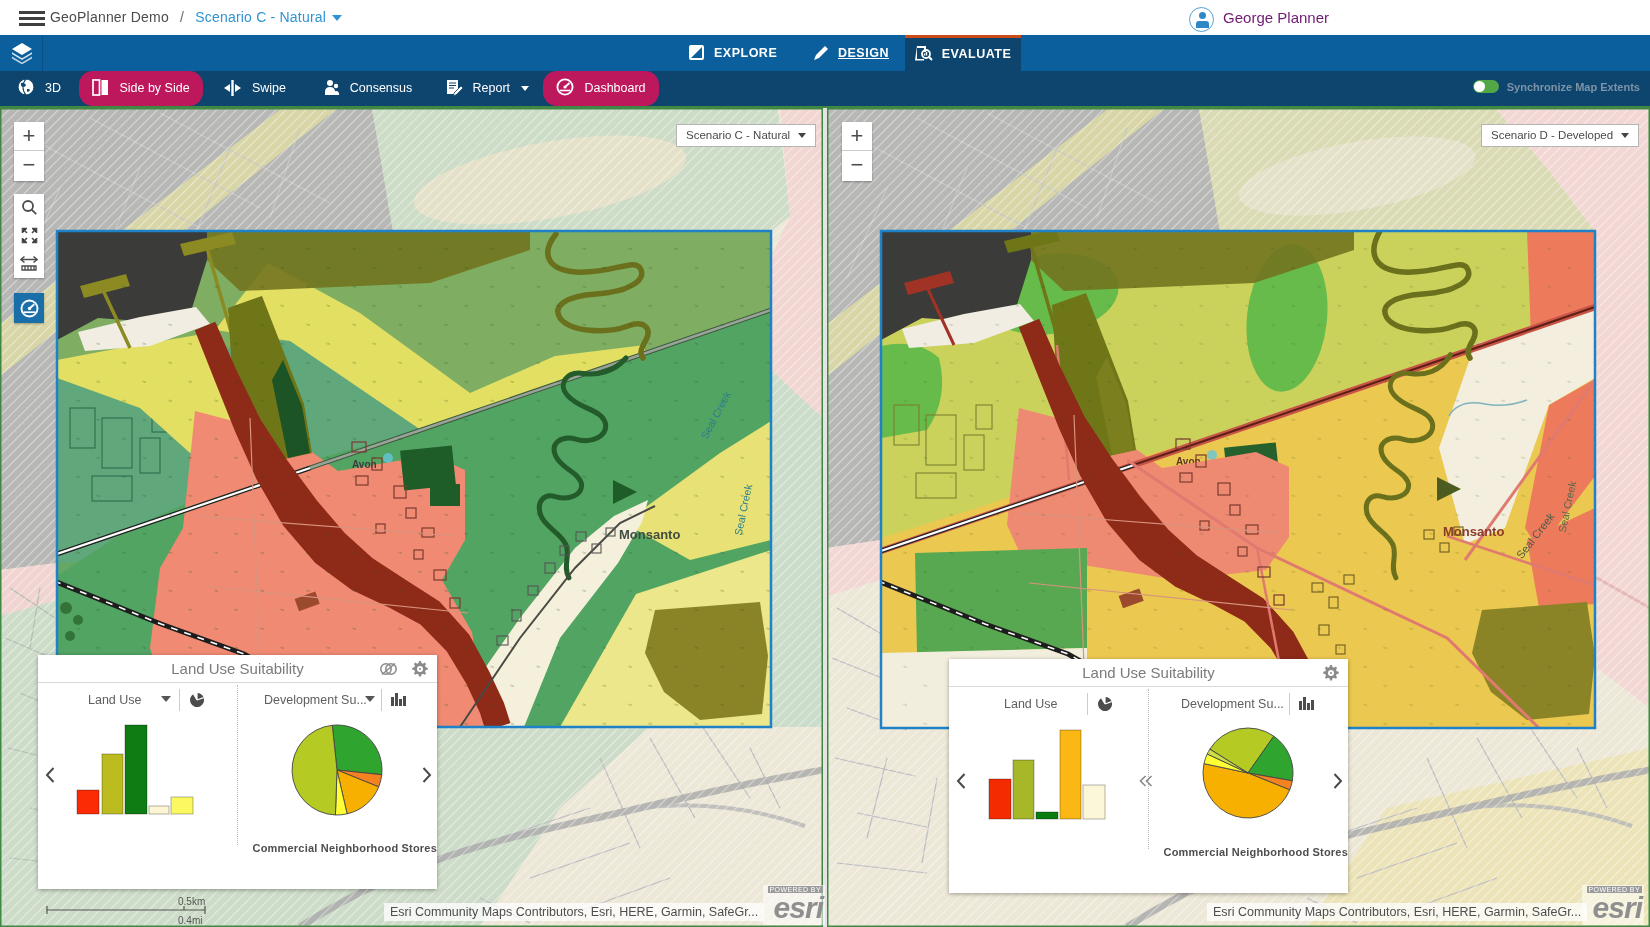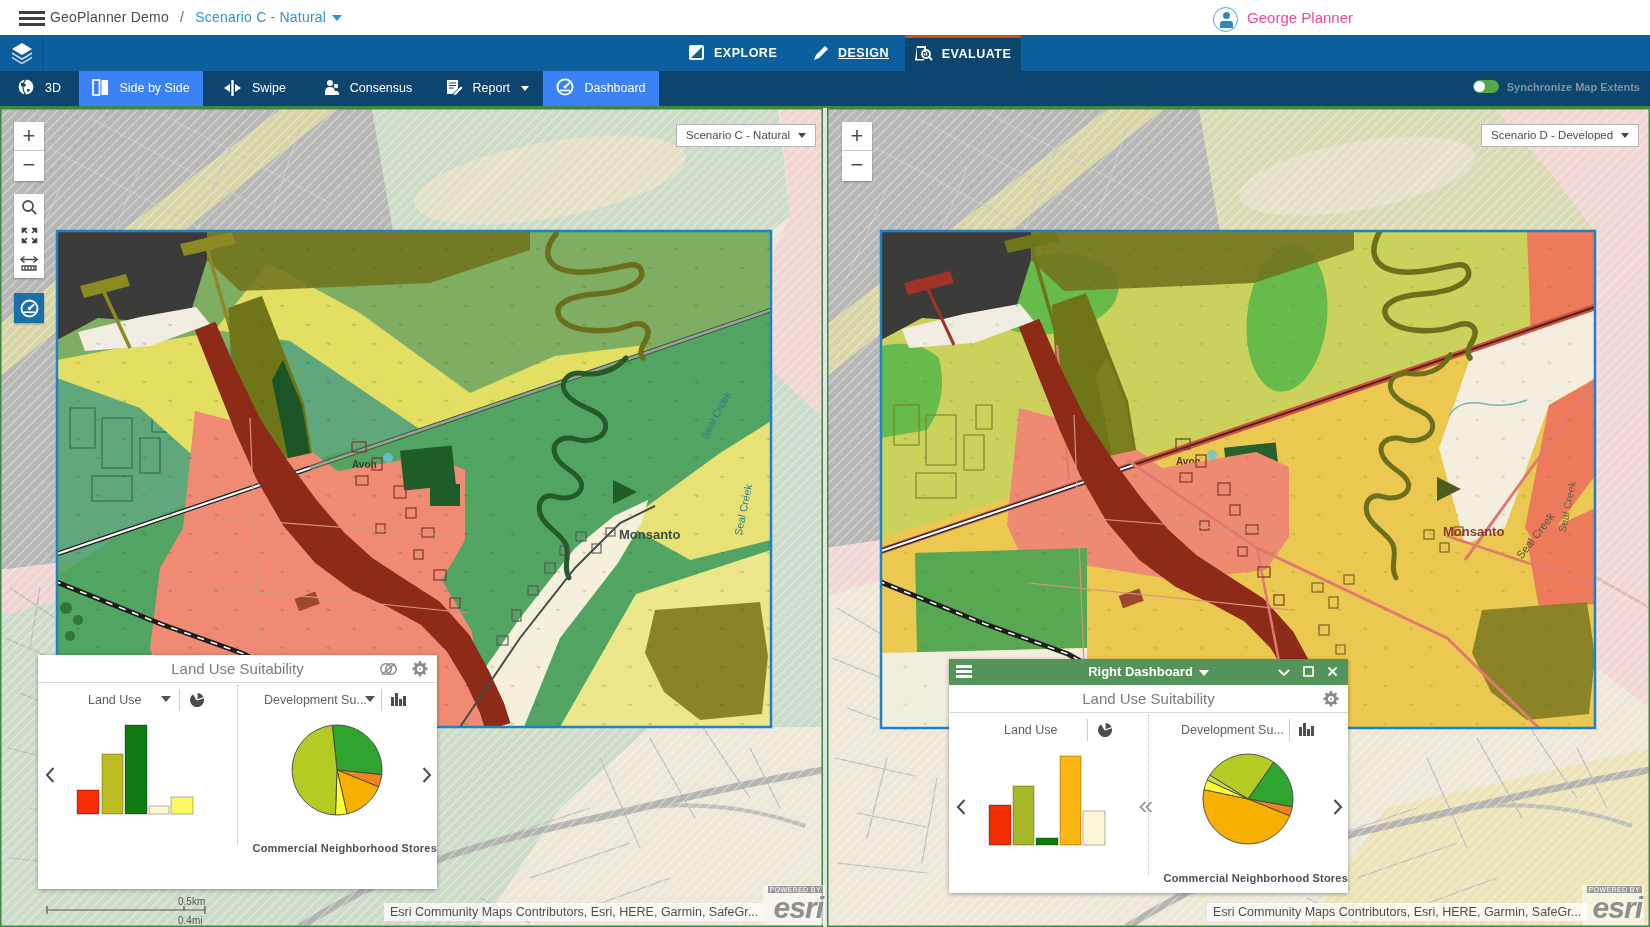--- a/index.html
+++ b/index.html
@@ -6,36 +6,36 @@
   html,body { width:1650px; height:927px; overflow:hidden; font-family:"Liberation Sans", sans-serif; background:#fff; }
   .abs { position:absolute; }
   
   #topbar { position:absolute; left:0; top:0; width:1361px; height:35px; background:#fff; }
   #burger { position:absolute; left:19px; top:11px; width:26px; height:15px; }
   #burger div { height:3px; background:#3f3f3f; margin-bottom:3px; }
   #crumb { position:absolute; left:50px; top:9px; font-size:14px; color:#4c4c4c; letter-spacing:.2px; }
   #crumb .sep { color:#666; margin:0 7px; }
   #crumb .scen { color:#2f94d3; }
   #crumb .caret { display:inline-block; width:0; height:0; border-left:5px solid transparent; border-right:5px solid transparent; border-top:6px solid #2f94d3; margin-left:6px; vertical-align:middle; }
-  #user { position:absolute; right:8px; top:5px; color:#ec4899; font-size:15px; line-height:25px; }
+  #user { position:absolute; right:32px; top:5px; color:#701a75; font-size:15px; line-height:25px; }
   #user .avatar { display:inline-block; width:25px; height:25px; border:1.5px solid #54a2d6; border-radius:50%; vertical-align:middle; margin-right:9px; position:relative; }
   #user .avatar:before { content:""; position:absolute; left:9px; top:4.5px; width:7px; height:7px; border-radius:50%; background:#2f88c5; }
   #user .avatar:after { content:""; position:absolute; left:6px; top:13px; width:13px; height:7px; border-radius:3px 3px 0 0; background:#2f88c5; }
   
   #navbar { position:absolute; left:0; top:35px; width:1650px; height:36px; background:#0a5f9c; }
   #navbar .vline { position:absolute; left:42px; top:0; width:1px; height:36px; background:#084f85; }
   .navtab { position:absolute; top:0; height:36px; color:#fff; font-size:12.5px; font-weight:bold; letter-spacing:.5px; line-height:36px; }
   .navtab svg { vertical-align:-4px; margin-right:9px; }
   #tab-explore { left:688px; }
   #tab-design { left:813px;text-decoration:underline; }
   #tab-eval { left:905px; width:116px; background:#0d456e; border-top:3px solid #cc4b16; line-height:33px; text-align:center; }
   
   #toolbar { position:absolute; left:0; top:71px; width:1650px; height:37px; background:#0d456e; border-bottom:2px solid #3f8743; }
   .tbtn { position:absolute; top:0; height:35px; color:#fff; font-size:12.5px; line-height:35px; text-align:center; }
-  .tbtn.green { background:#3b82f6; }
+  .tbtn.green { background:#be185d;border-radius:14px; }
   .tbtn svg { vertical-align:-4px; margin-right:10px; }
   #sync { position:absolute; right:10px; top:9px; height:16px; color:#7e93a8; font-size:11px; font-weight:bold; line-height:14px; }
   #sync .pill { display:inline-block; width:26px; height:13px; background:#53a746; border-radius:8px; position:relative; vertical-align:-2px; margin-right:8px; }
   #sync .pill:before { content:""; position:absolute; left:1px; top:1px; width:11px; height:11px; background:#fff; border-radius:50%; }
   
   #maps { position:absolute; left:0; top:108px; width:1650px; height:819px; background:#e4e4e4; }
   #lpanel { position:absolute; left:0; top:0; width:823px; height:819px; }
   #rpanel { position:absolute; left:827px; top:0; width:823px; height:819px; }
   
   .zoomw { position:absolute; width:30px; height:59px; background:#fff; box-shadow:0 1px 2px rgba(0,0,0,.3); font-size:22px; color:#4c4c4c; text-align:center; }
@@ -459,33 +459,20 @@
       <path d="M299,87 L343.75,91.70 A45,45 0 0 1 340.72,103.86 Z" fill="#f58220" stroke="#444" stroke-width="0.9"></path>
       <path d="M299,87 L340.72,103.86 A45,45 0 0 1 309.12,130.85 Z" fill="#f8b000" stroke="#444" stroke-width="0.9"></path>
       <path d="M299,87 L309.12,130.85 A45,45 0 0 1 297.43,131.97 Z" fill="#ffff33" stroke="#444" stroke-width="0.9"></path>
       <path d="M299,87 L297.43,131.97 A45,45 0 0 1 294.30,42.25 Z" fill="#b5ca23" stroke="#444" stroke-width="0.9"></path>
         </svg>
       <div class="caption">Commercial Neighborhood Stores</div>
     </div>
   </div>
 
   <div class="dash" style="left:949px;top:551px">
-    <div class="hd"><div class="burg">
-          <div></div>
-          <div></div>
-          <div></div>
-        </div>Right Dashboard<span class="dcaret"></span>
-      <svg class="wbtn" style="right:58px;top:10px" width="12" height="8" viewBox="0 0 12 8">
-          <path d="M1 1 L6 6 L11 1" stroke="#fff" stroke-width="1.8" fill="none"></path>
-        </svg><svg class="wbtn" style="right:34px;top:7px" width="11" height="11" viewBox="0 0 11 11">
-          <rect x="1" y="1" width="9" height="9" fill="none" stroke="#fff" stroke-width="1.6"></rect>
-        </svg><svg class="wbtn" style="right:10px;top:7px" width="11" height="11" viewBox="0 0 11 11">
-          <path d="M1.5 1.5 L9.5 9.5 M9.5 1.5 L1.5 9.5" stroke="#fff" stroke-width="1.8"></path>
-        </svg>
-    </div>
     <div class="sub">Land Use Suitability
       <svg class="abs" style="right:9px;top:6px" width="16" height="16" viewBox="0 0 16 16">
           <path fill="#8a8a8a" d="M8 5 a3 3 0 1 0 0 6 a3 3 0 0 0 0-6 m0 2 a1 1 0 1 1 0 2 a1 1 0 0 1 0-2 M7 0 h2 l.4 2 1.6.7 1.7-1.1 1.4 1.4 -1.1 1.7 .7 1.6 2 .4 v2 l-2 .4 -.7 1.6 1.1 1.7 -1.4 1.4 -1.7-1.1 -1.6.7 -.4 2 h-2 l-.4-2 -1.6-.7 -1.7 1.1 -1.4-1.4 1.1-1.7 -.7-1.6 -2-.4 v-2 l2-.4 .7-1.6 -1.1-1.7 1.4-1.4 1.7 1.1 1.6-.7 z"></path>
         </svg>
     </div>
     <div class="body">
       <div class="dots"></div>
       <div class="colhead" style="left:55px">Land Use</div>
       <div class="abs" style="left:138px;top:6px;height:22px;border-left:1px solid #ccc"></div>
       <svg class="abs" style="left:148px;top:9px" width="16" height="16" viewBox="0 0 16 16">

